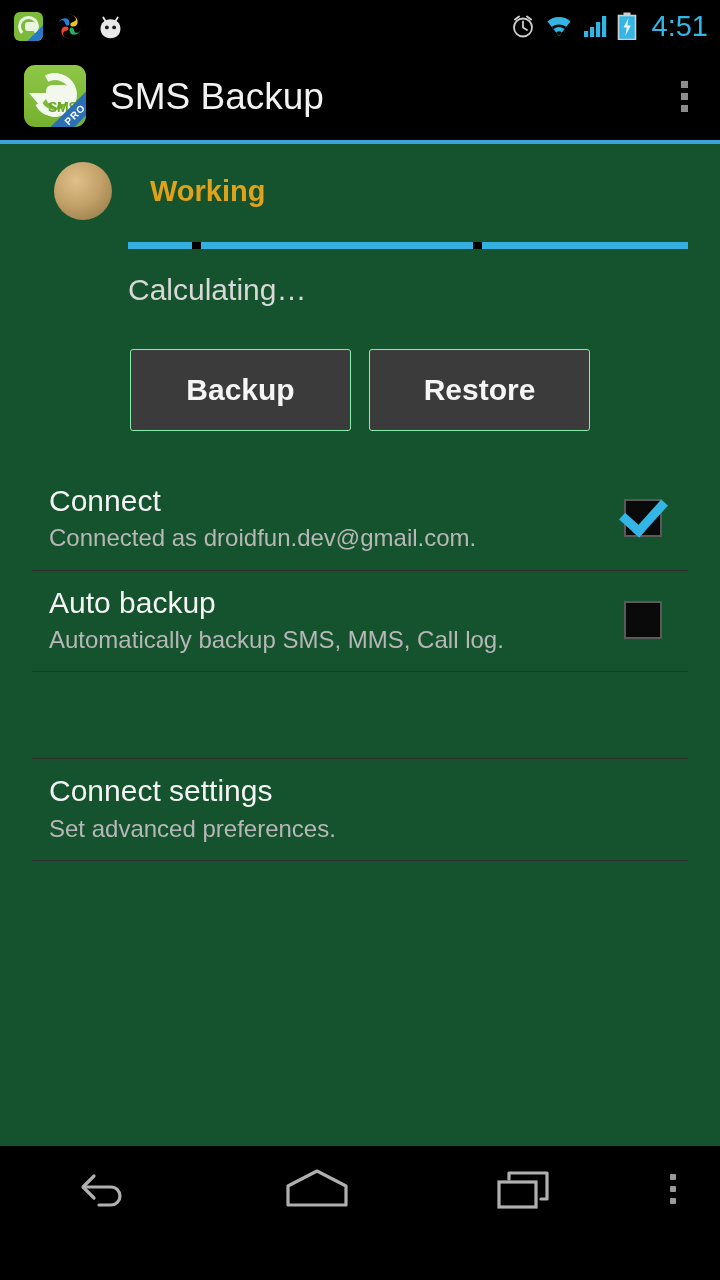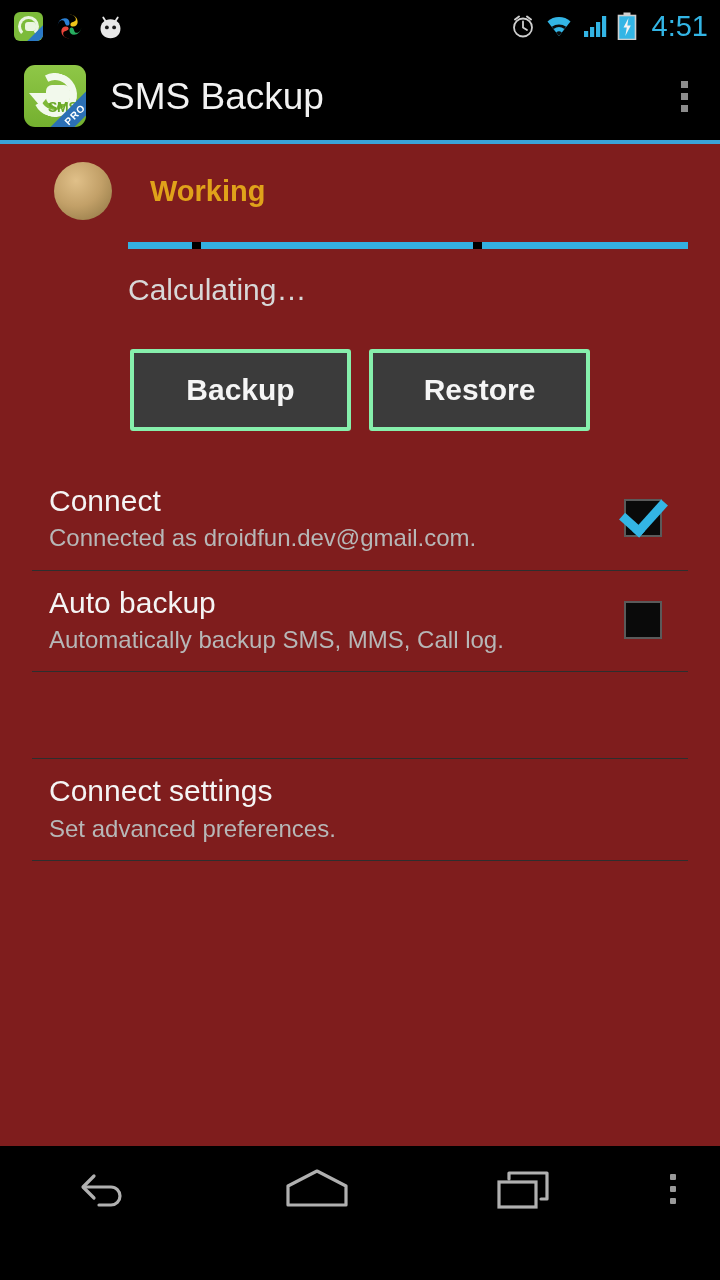--- a/index.html
+++ b/index.html
@@ -14,21 +14,21 @@
   body {
     font-family: "Liberation Sans", sans-serif;
     color: #ffffff;
     -webkit-font-smoothing: antialiased;
   }
 
   #screen {
     position: relative;
     width: 720px;
     height: 1232px;
-    background: #7f1d1d;
+    background: #14532d;
     display: flex;
     flex-direction: column;
   }
 
   
   #status-bar {
     height: 52px;
     flex: 0 0 52px;
     background: #000000;
     display: flex;
@@ -247,21 +247,21 @@
   #button-row {
     margin-top: 44px;
     display: flex;
     gap: 18px;
     padding: 0 98px;
   }
   .action-button {
     flex: 1 1 0;
     height: 82px;
     background: #3b3b3b;
-    border: 4px solid #86efac;
+    border: 1px solid #86efac;
     border-radius: 3px;
     color: #f5f5f5;
     font-size: 30px;
     font-weight: bold;
     font-family: "Liberation Sans", sans-serif;
     display: flex;
     align-items: center;
     justify-content: center;
     cursor: pointer;
   }

